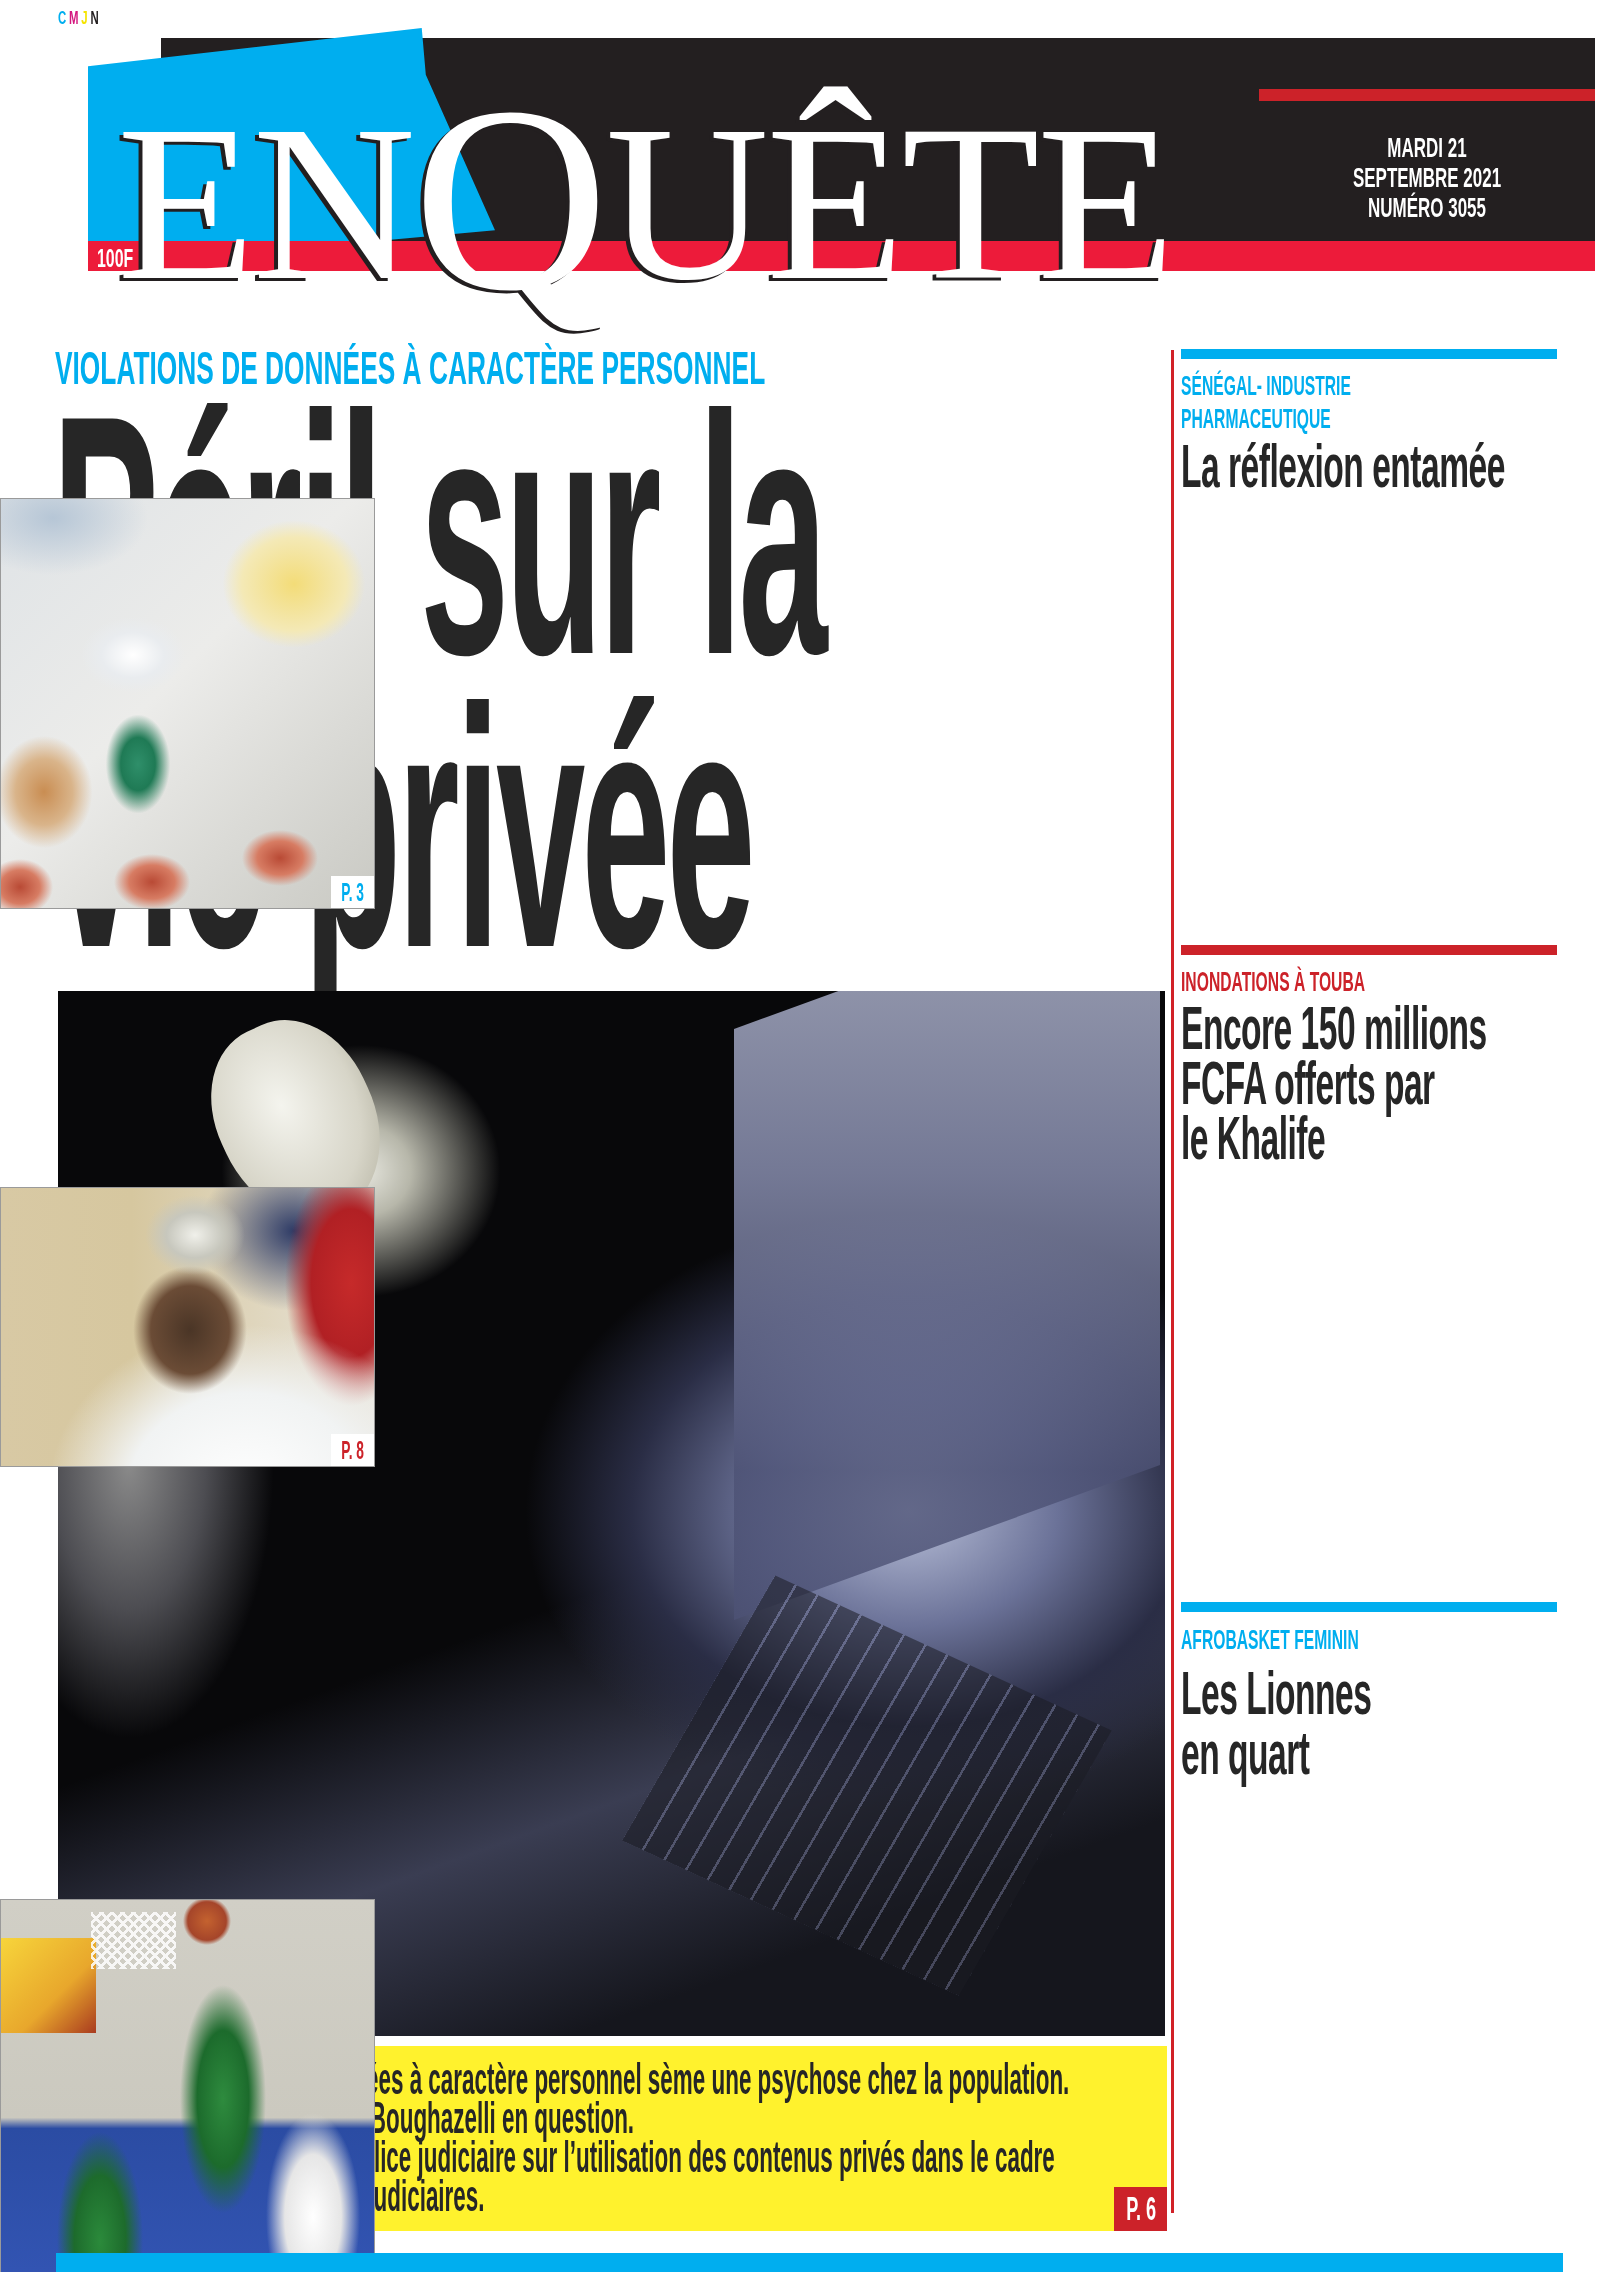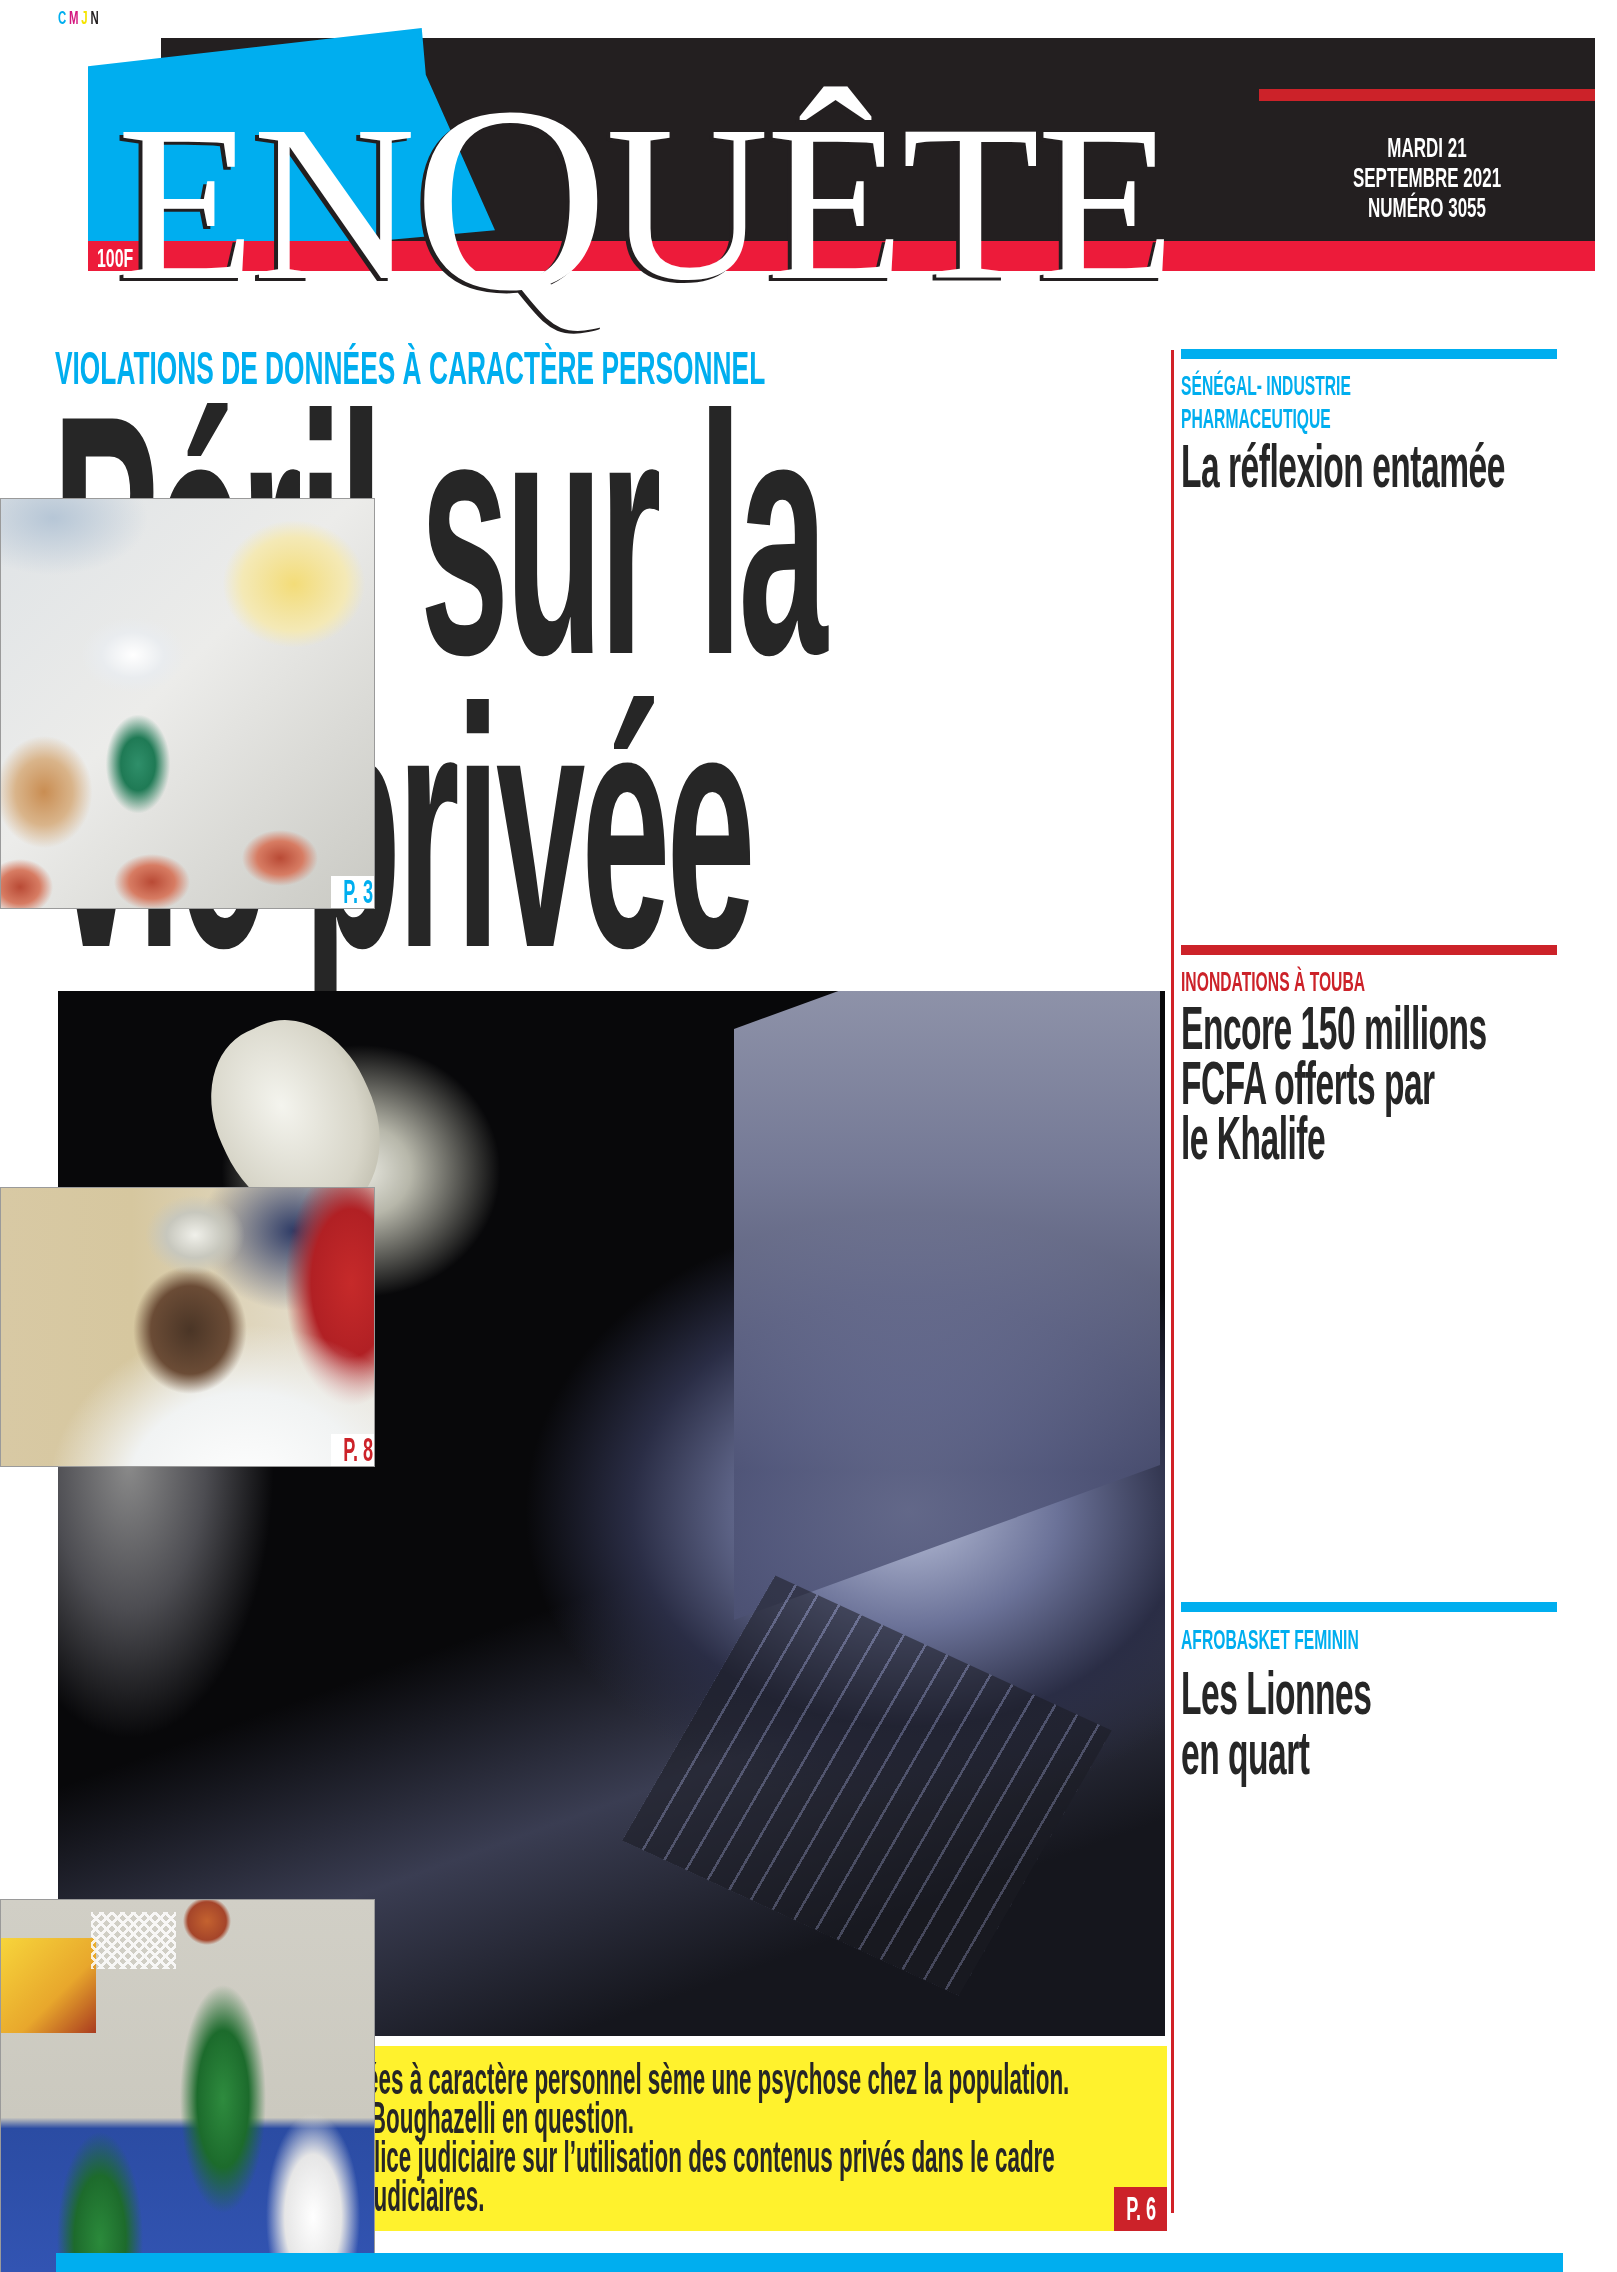--- a/index.html
+++ b/index.html
@@ -57,21 +57,21 @@
   #summary-text div { white-space: nowrap; }
   #summary-page { position: absolute; right: 0; bottom: 0; width: 53px; height: 44px; background: #cc2229; color: #fff; font-size: 33px; text-align: center; line-height: 44px; }
   #summary-page span { display: inline-block; transform: scaleX(0.55); }
 
   
   .side { position: absolute; left: 1181px; width: 378px; }
   .side-bar { position: absolute; left: 0; width: 376px; height: 10.4px; }
   .side-kicker { position: absolute; left: 0; font-size: 28px; line-height: 33px; transform: scaleX(0.56); transform-origin: left top; white-space: nowrap; }
   .side-title { position: absolute; left: 0; font-size: 61px; line-height: 55px; color: #262626; transform: scaleX(0.55); transform-origin: left top; white-space: nowrap; letter-spacing: -0.9px; }
   .side-photo { position: absolute; left: 0; width: 375px; overflow: hidden; border: 0.9px solid #9a9a9a; }
-  .pagetag { position: absolute; right: 0; bottom: 0; width: 43px; height: 32px; background: #fff; font-size: 33px; text-align: center; line-height: 32px; }
+  .pagetag { position: absolute; right: 0; bottom: 0; width: 43px; height: 32px; background: #fff; font-size: 25px; text-align: center; line-height: 32px; }
   .pagetag span { display: inline-block; transform: scaleX(0.55); font-weight: bold; }
 
   #photo-pharma { top: 498px; height: 411px;
     background:
       radial-gradient(ellipse 95px 85px at 293px 85px, #f3dc78 0%, #f4e9b6 55%, rgba(255,255,255,0) 75%),
       radial-gradient(ellipse 52px 38px at 132px 156px, #fff 0%, #e9ecef 60%, rgba(0,0,0,0) 100%),
       radial-gradient(ellipse 43px 66px at 137px 265px, #2f8f6a 0%, #1f7a55 40%, rgba(0,0,0,0) 75%),
       radial-gradient(ellipse 57px 66px at 43px 293px, #c98d52 0%, #d9b48a 50%, rgba(0,0,0,0) 85%),
       radial-gradient(ellipse 38px 28px at 151px 383px, #b94a35 0%, #d77c63 60%, rgba(0,0,0,0) 100%),
       radial-gradient(ellipse 38px 28px at 279px 359px, #b94a35 0%, #d77c63 60%, rgba(0,0,0,0) 100%),

